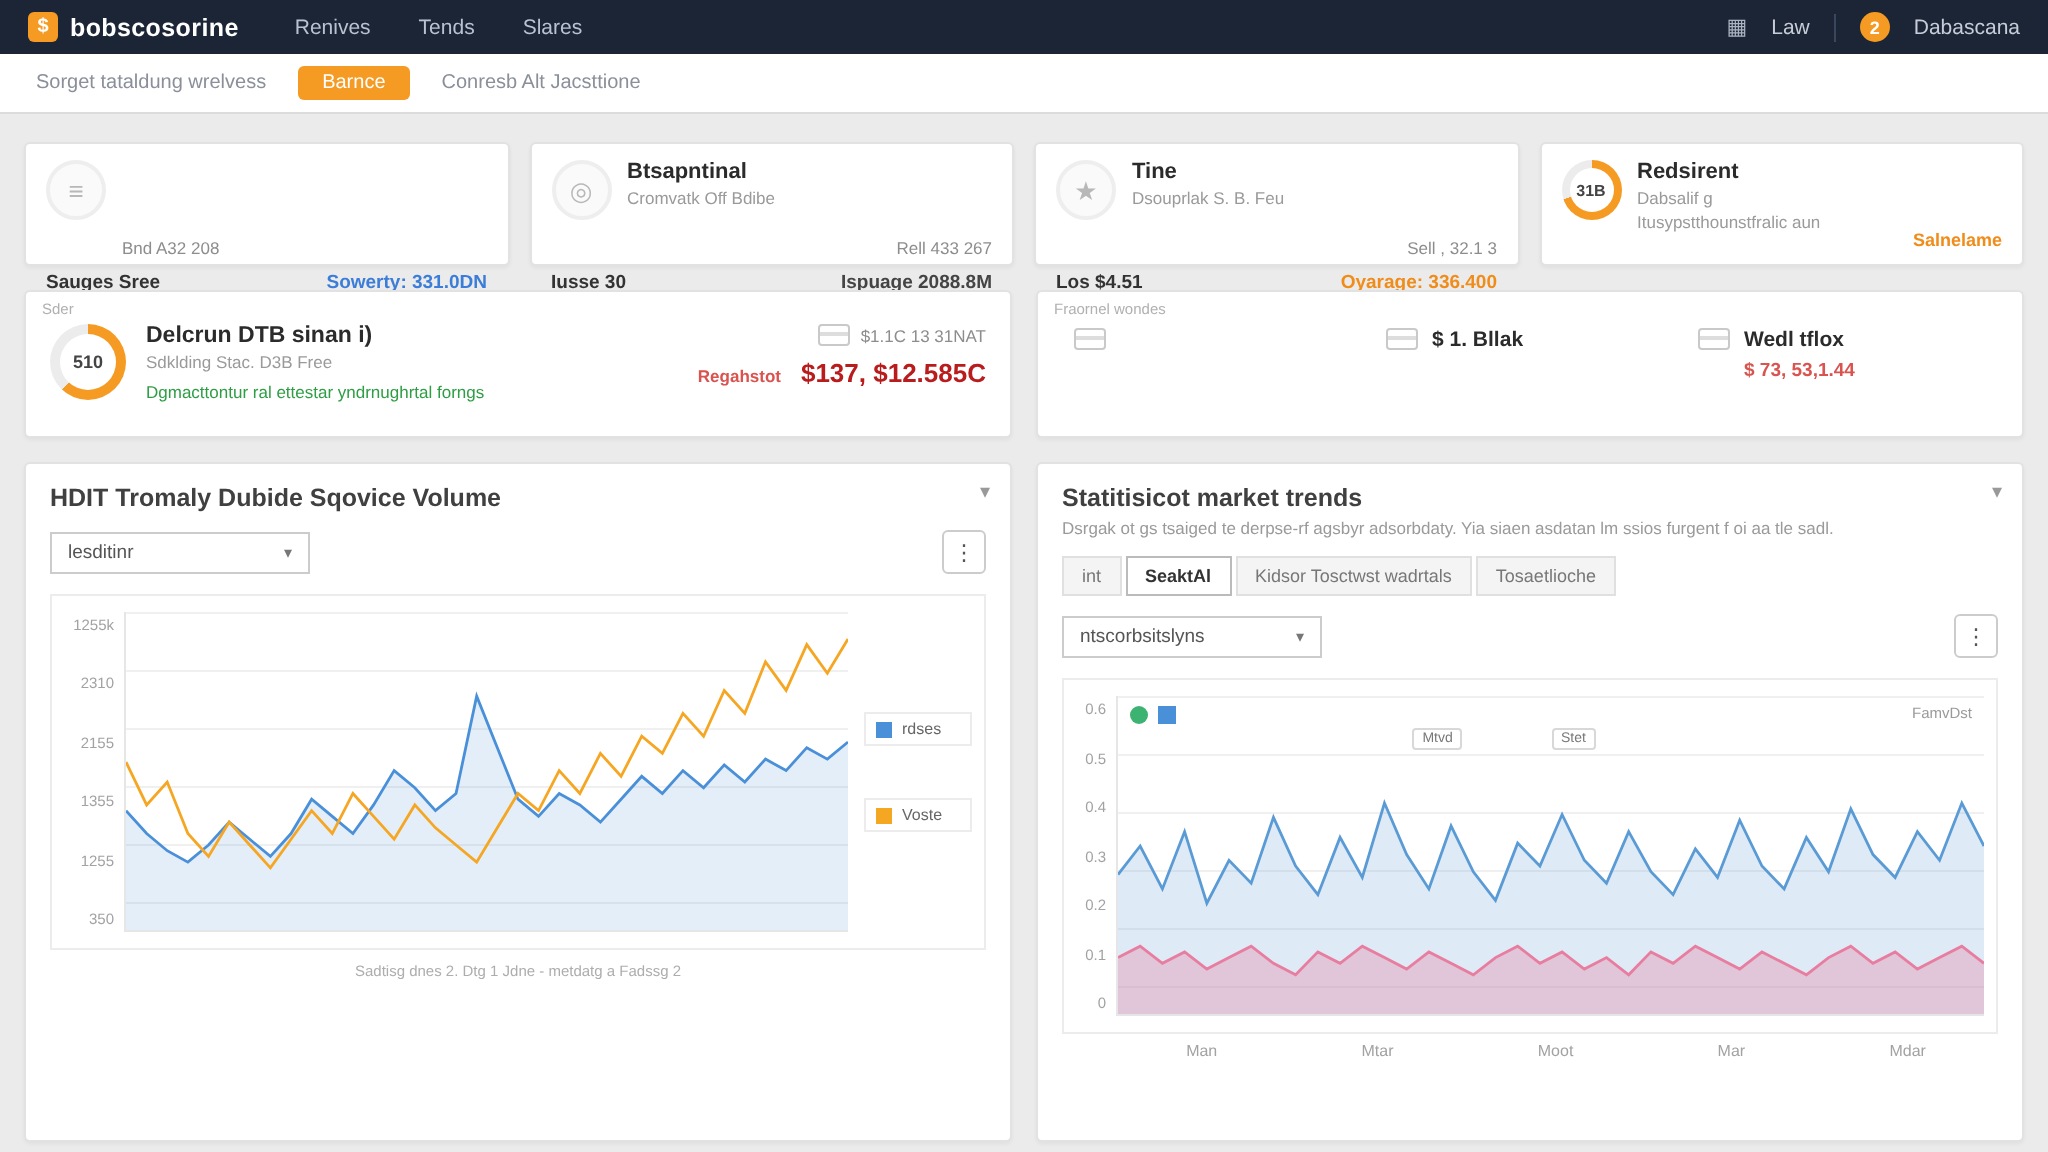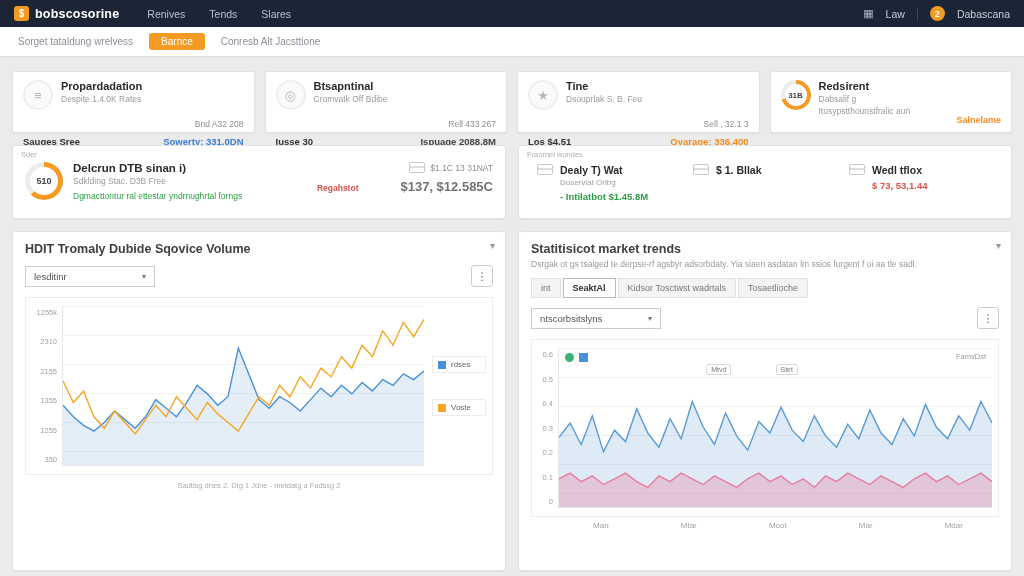--- a/index.html
+++ b/index.html
@@ -131,24 +131,20 @@
   <span>Sorget tataldung wrelvess</span>
   <span class="pill">Barnce</span>
   <span>Conresb Alt Jacsttione</span>
 </div>
 
 <div class="stat-row">
 
   <div class="card stat-card">
     <div class="stat-top">
       <div class="stat-icon">≡</div>
-      <div class="stat-text">
-        <div class="stat-title">Propardadation</div>
-        <div class="stat-sub">Despite 1.4.0K Rates</div>
-      </div>
       <div class="stat-topright">Bnd A32 208</div>
     </div>
     <div class="stat-bottom">
       <span class="stat-bl">Sauges Sree</span>
       <span class="stat-br" style="color: rgb(59, 125, 216);">Sowerty: 331.0DN</span>
     </div>
   </div>
 
   <div class="card stat-card">
     <div class="stat-top">
@@ -208,36 +204,31 @@
         <div class="sum-sub">Sdklding Stac. D3B Free</div>
         <div class="sum-desc" style="color: rgb(46, 158, 68);">Dgmacttontur ral ettestar yndrnughrtal forngs</div>
       </div>
       <div class="sum-right">
         <div class="amt-label">
           <span class="mini-card-icon"></span>
           <span>$1.1C 13 31NAT</span>
         </div>
         <div class="amt-line">
           <span class="note" style="color: rgb(217, 83, 79); padding-left: 44px;">Regahstot</span>
-          <span class="amt" style="color: #737373; margin-left: 32px;">$137, $12.585C</span>
+          <span class="amt" style="color: #b91c1c;">$137, $12.585C</span>
         </div>
       </div>
     </div>
   </div>
 
   <div class="card sum-card">
     <span class="corner">Fraornel wondes</span>
     <div class="sum-cols">
       <div class="sum-col">
         <span class="mini-card-icon"></span>
-        <div>
-          <div class="col-title">Dealy T) Wat</div>
-          <div class="col-sub">Doservlat Orlbg</div>
-          <div class="col-val" style="color: rgb(46, 158, 68);">- Intilatbot $1.45.8M</div>
-        </div>
       </div>
       <div class="sum-col">
         <span class="mini-card-icon"></span>
         <div>
           <div class="col-title">$ 1. Bllak</div>
         </div>
       </div>
       <div class="sum-col">
         <span class="mini-card-icon"></span>
         <div>

